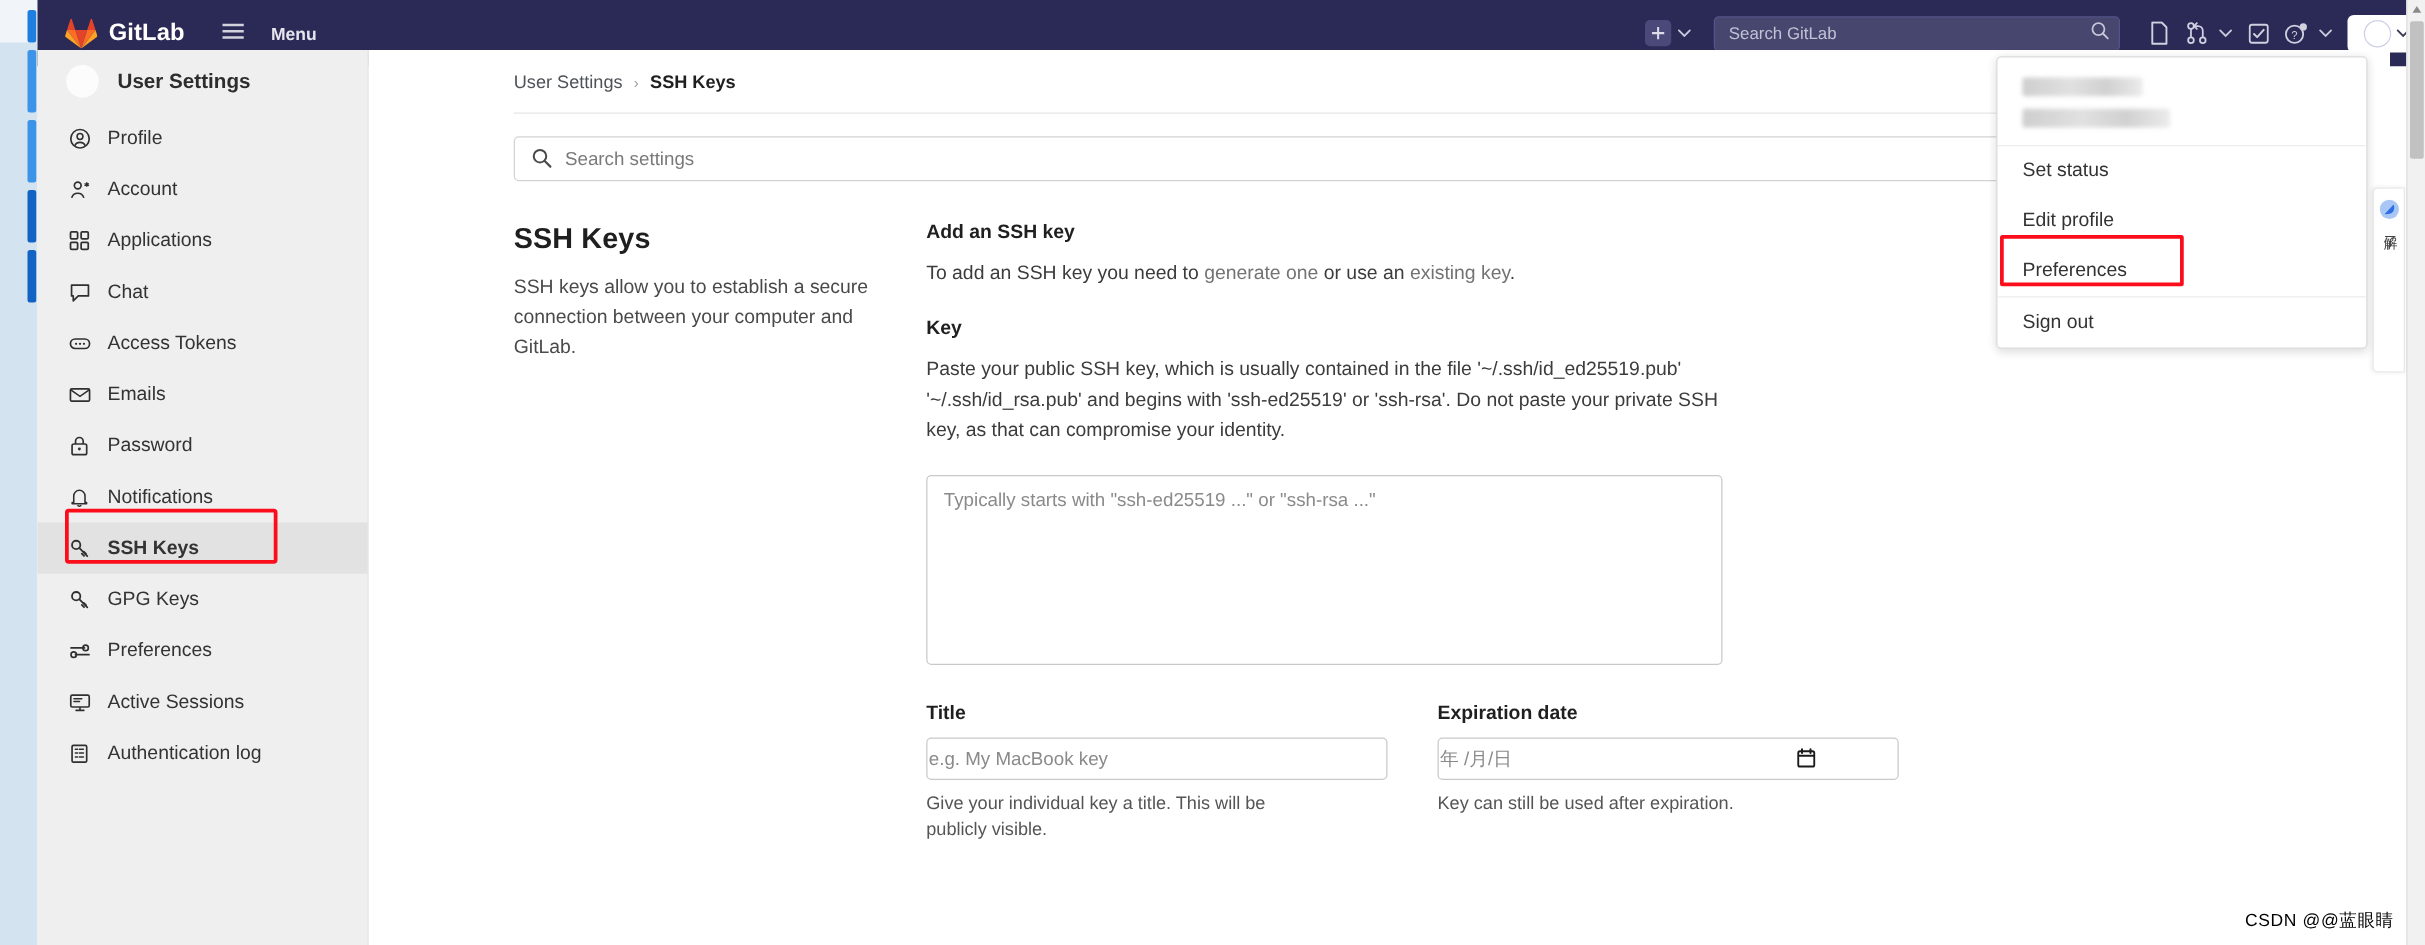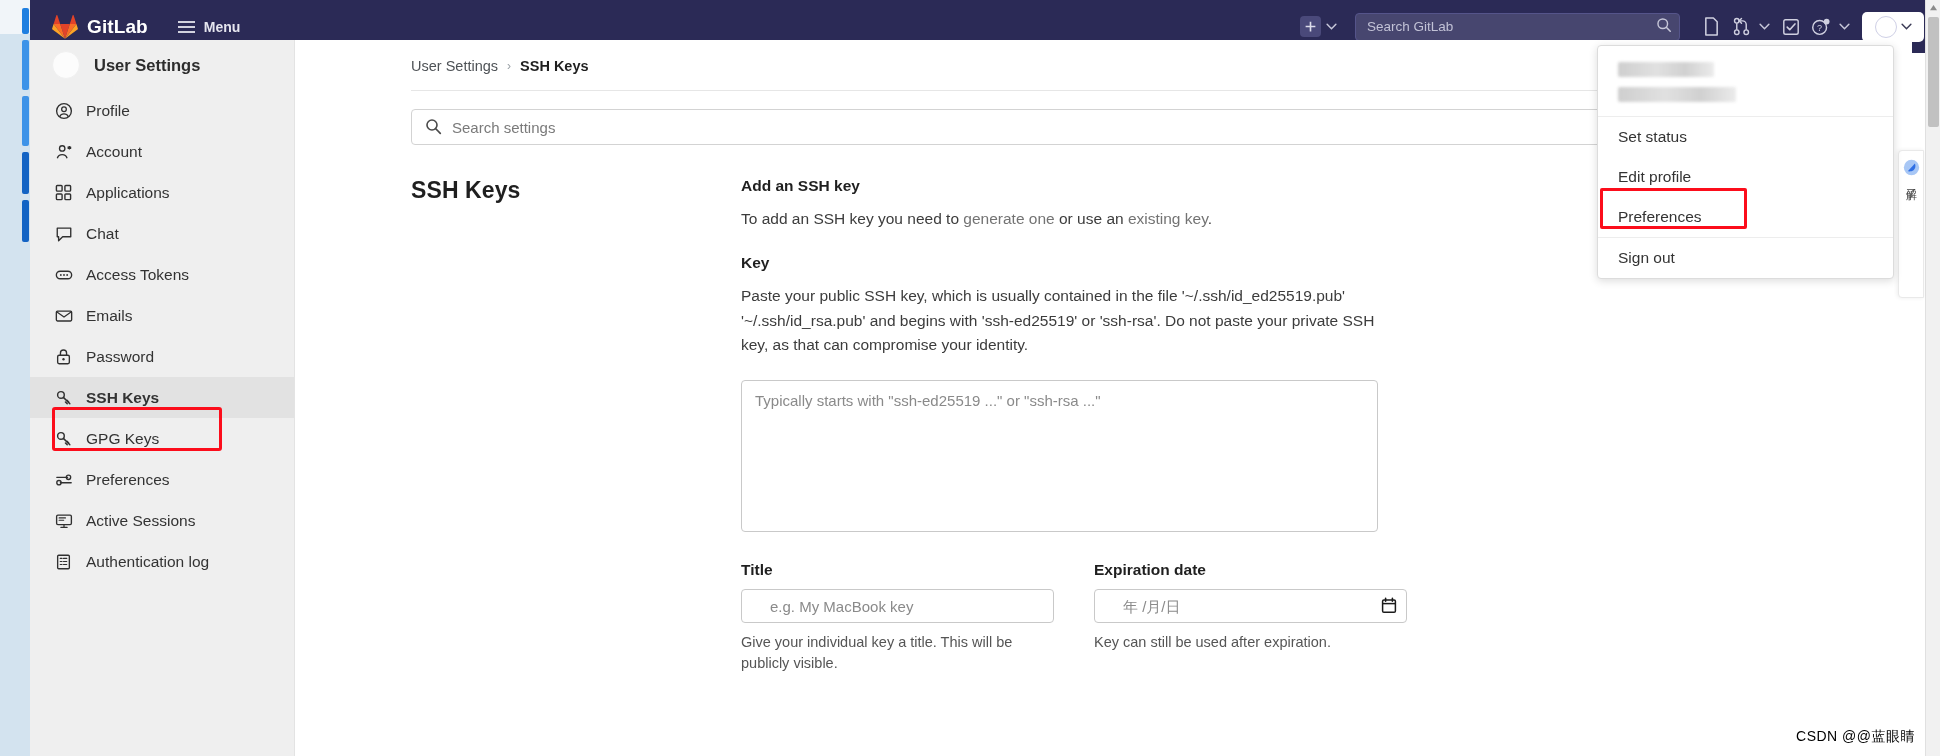--- a/index.html
+++ b/index.html
@@ -42,30 +42,30 @@
   .brand {
     display: flex; align-items: center;
     margin-left: 22px; gap: 9px;
   }
   .gl-logo { width: 26px; height: 25px; display:block; }
   .brand-name {
     color: #fff; font-size: 19px; font-weight: 600;
     letter-spacing: .1px;
   }
   .menu-btn {
-    display: flex; align-items: center; gap: 9px;
+    display: flex; gap: 22px;
     margin-left: 30px; cursor: pointer;
   }
   .hamburger { display: flex; flex-direction: column; gap: 3px; }
   .hamburger i { display:block; width: 17px; height: 2px; background: #d2d2de; }
   .menu-label { color: #e5e5ee; font-size: 14px; font-weight: 600; }
 
   .nav-right {
     margin-left: auto; display: flex; align-items: center;
-    gap: 0px; padding-right: 16px;
+    gap: 0px; 
   }
   .plus-btn {
     width: 21px; height: 21px; border-radius: 4px;
     background: #4a497a;
     display:flex; align-items:center; justify-content:center;
     cursor: pointer;
   }
   .plus-btn svg { display:block; }
   .caret {
     width: 20px; display:flex; align-items:center; justify-content:center;
@@ -208,23 +208,23 @@
   }
   .key-textarea::placeholder { color: #8a8a8a; }
 
   .field-row { display: flex; gap: 40px; margin-top: 25px; }
   .field { }
   .field-label {
     font-size: 15.5px; font-weight: 700; color: #1f1f1f;
     display: block; margin-bottom: 10px;
   }
   .field-input {
-    width: 313px; height: 34px;
+    width: 369px; height: 34px;
     border: 1px solid #c9c9c9; border-radius: 4px;
-    padding: 0 28px;
+    padding: 0 1px;
     font-size: 15px; color: #3c3c3c;
     font-family: "Liberation Sans", sans-serif;
     outline: none;
   }
   .field-input::placeholder { color: #8a8a8a; }
   .date-wrap { position: relative; width: 313px; }
   .date-input { padding-right: 34px; }
   .date-icon { position: absolute; right: 10px; top: 8px; }
   .field-help {
     font-size: 14.5px; color: #555; line-height: 1.45;
@@ -494,20 +494,29 @@
       <span class="ic">
         <svg width="17" height="18" viewBox="0 0 18 20">
             <rect x="2.5" y="8" width="13" height="9.5" rx="1.6" stroke="#303030" stroke-width="1.5" fill="none"></rect>
             <path d="M5.6 8V5.6a3.4 3.4 0 0 1 6.8 0V8" stroke="#303030" stroke-width="1.5" fill="none"></path>
             <circle cx="9" cy="12.5" r="1.3" fill="#303030"></circle>
           </svg>
       </span>
       <span>Password</span>
     </div>
 
+    <div class="sb-item">
+      <span class="ic">
+        <svg width="17" height="18" viewBox="0 0 18 20">
+            <path d="M4 14.4V8.6a5 5 0 0 1 10 0v5.8h1.4v1.2H2.6v-1.2z" stroke="#303030" stroke-width="1.4" fill="none" stroke-linejoin="round"></path>
+            <path d="M7.4 16.6a1.7 1.7 0 0 0 3.2 0" stroke="#303030" stroke-width="1.3" fill="none"></path>
+          </svg>
+      </span>
+      <span>Notifications</span>
+    </div>
 
     <div class="sb-item active">
       <span class="ic">
         <svg width="18" height="18" viewBox="0 0 20 20">
             <circle cx="6.6" cy="6.6" r="3.7" stroke="#303030" stroke-width="1.6" fill="none"></circle>
             <path d="M9.3 9.3 16.5 16.5M13.4 12.6l2 2M11.6 14.4l2 2" stroke="#303030" stroke-width="1.6" fill="none" stroke-linecap="round"></path>
           </svg>
       </span>
       <span>SSH Keys</span>
     </div>
@@ -573,20 +582,21 @@
           <circle cx="7.4" cy="7.4" r="5.3" stroke="#4a4a4a" stroke-width="1.7" fill="none"></circle>
           <path d="M11.4 11.4 16.2 16.2" stroke="#4a4a4a" stroke-width="1.8" stroke-linecap="round"></path>
         </svg>
       </span>
       <input class="settings-search" placeholder="Search settings" style="">
     </div>
 
     <div class="cols">
       <div class="col-left">
         <h2 class="h-page">SSH Keys</h2>
+        <p class="p-desc">SSH keys allow you to establish a secure connection between your computer and GitLab.</p>
       </div>
 
       <div class="col-right">
         <h3 class="h-sec">Add an SSH key</h3>
 
         <p class="p-body">
           <span>To add an SSH key you need to </span><a>generate one</a><span> or use an </span><a>existing key</a><span>.</span>
         </p>
 
         <h3 class="h-sec">Key</h3>

